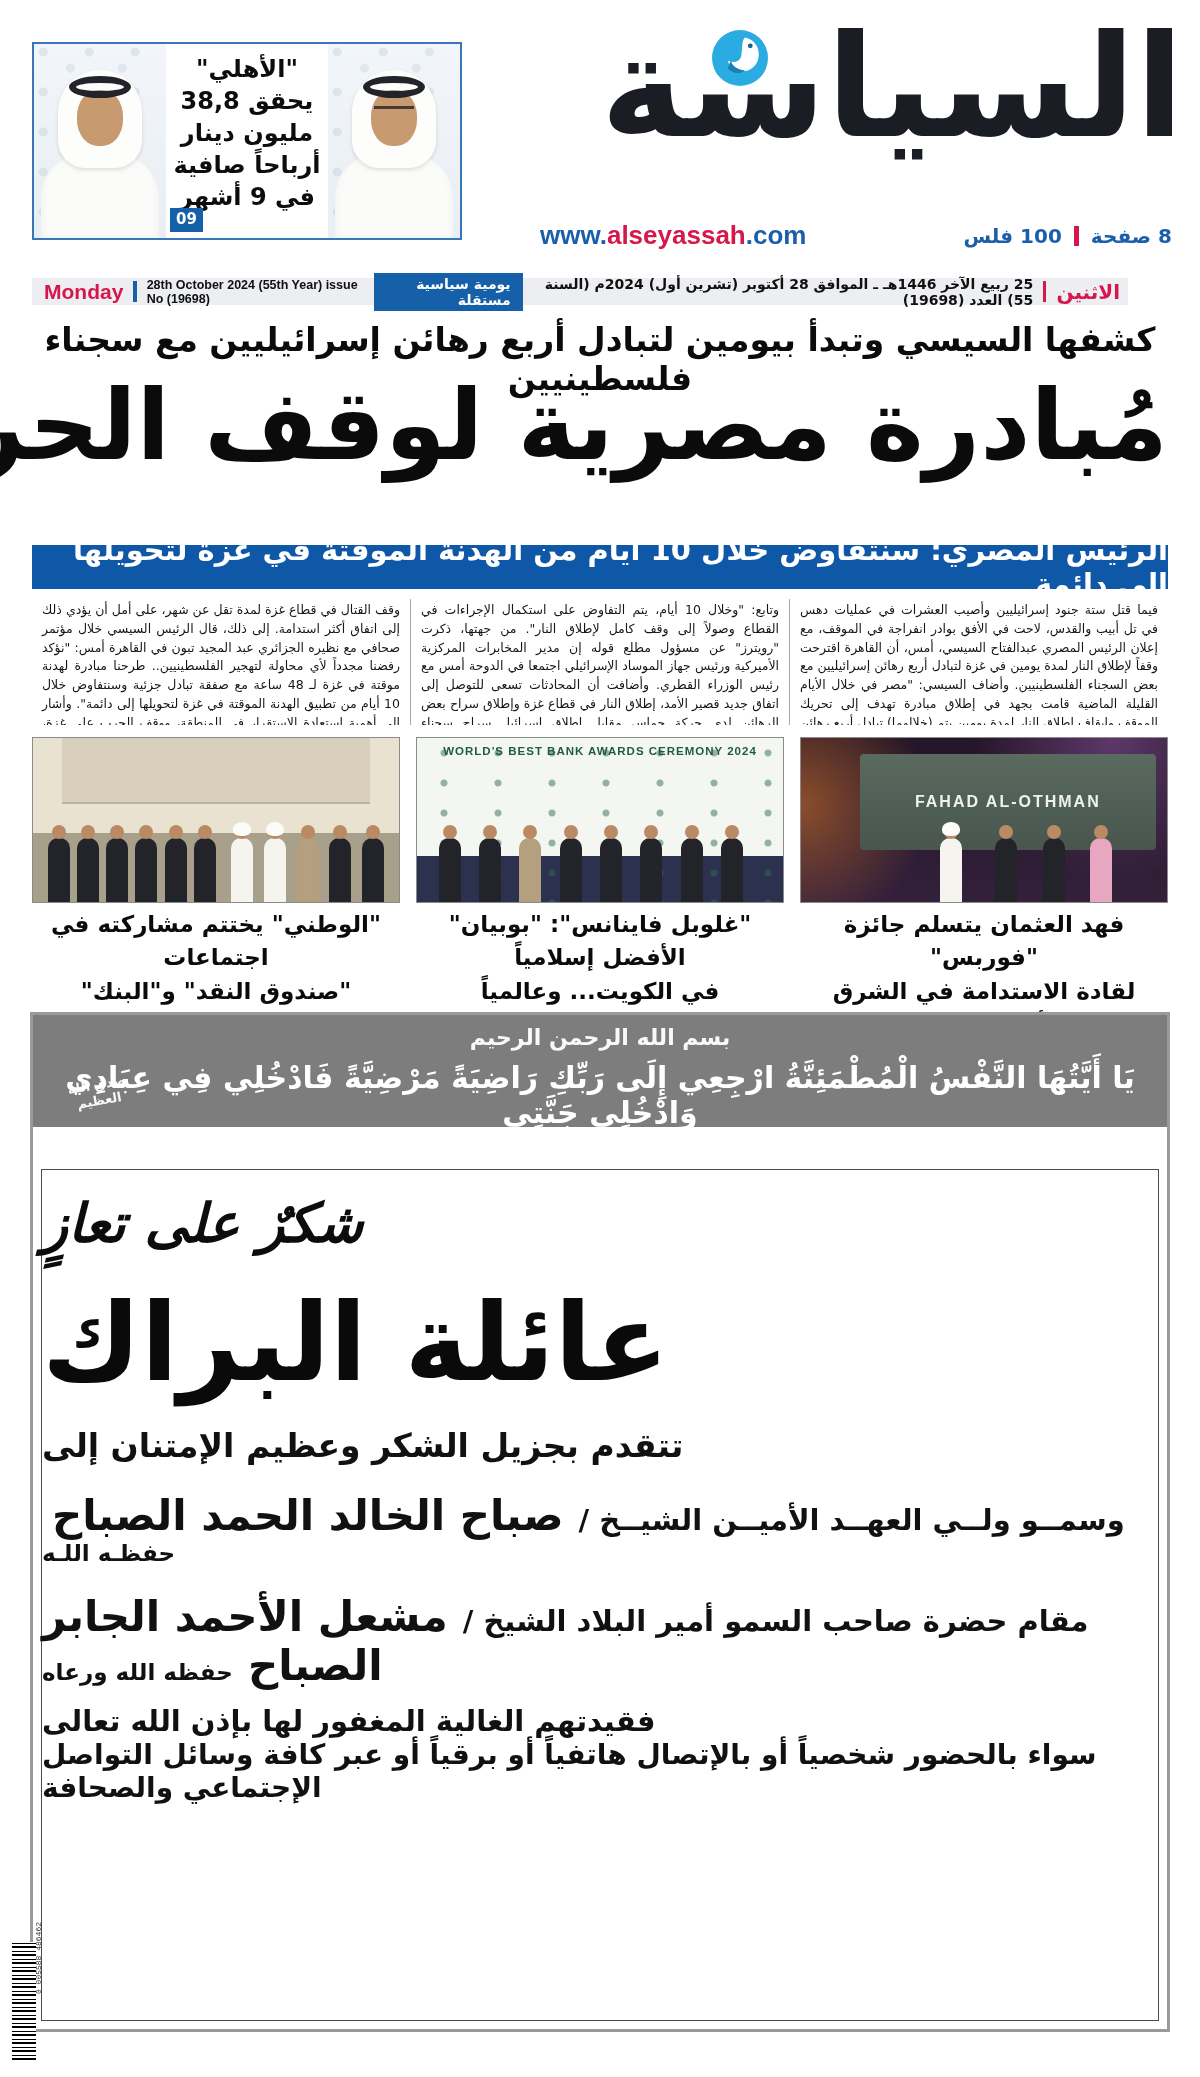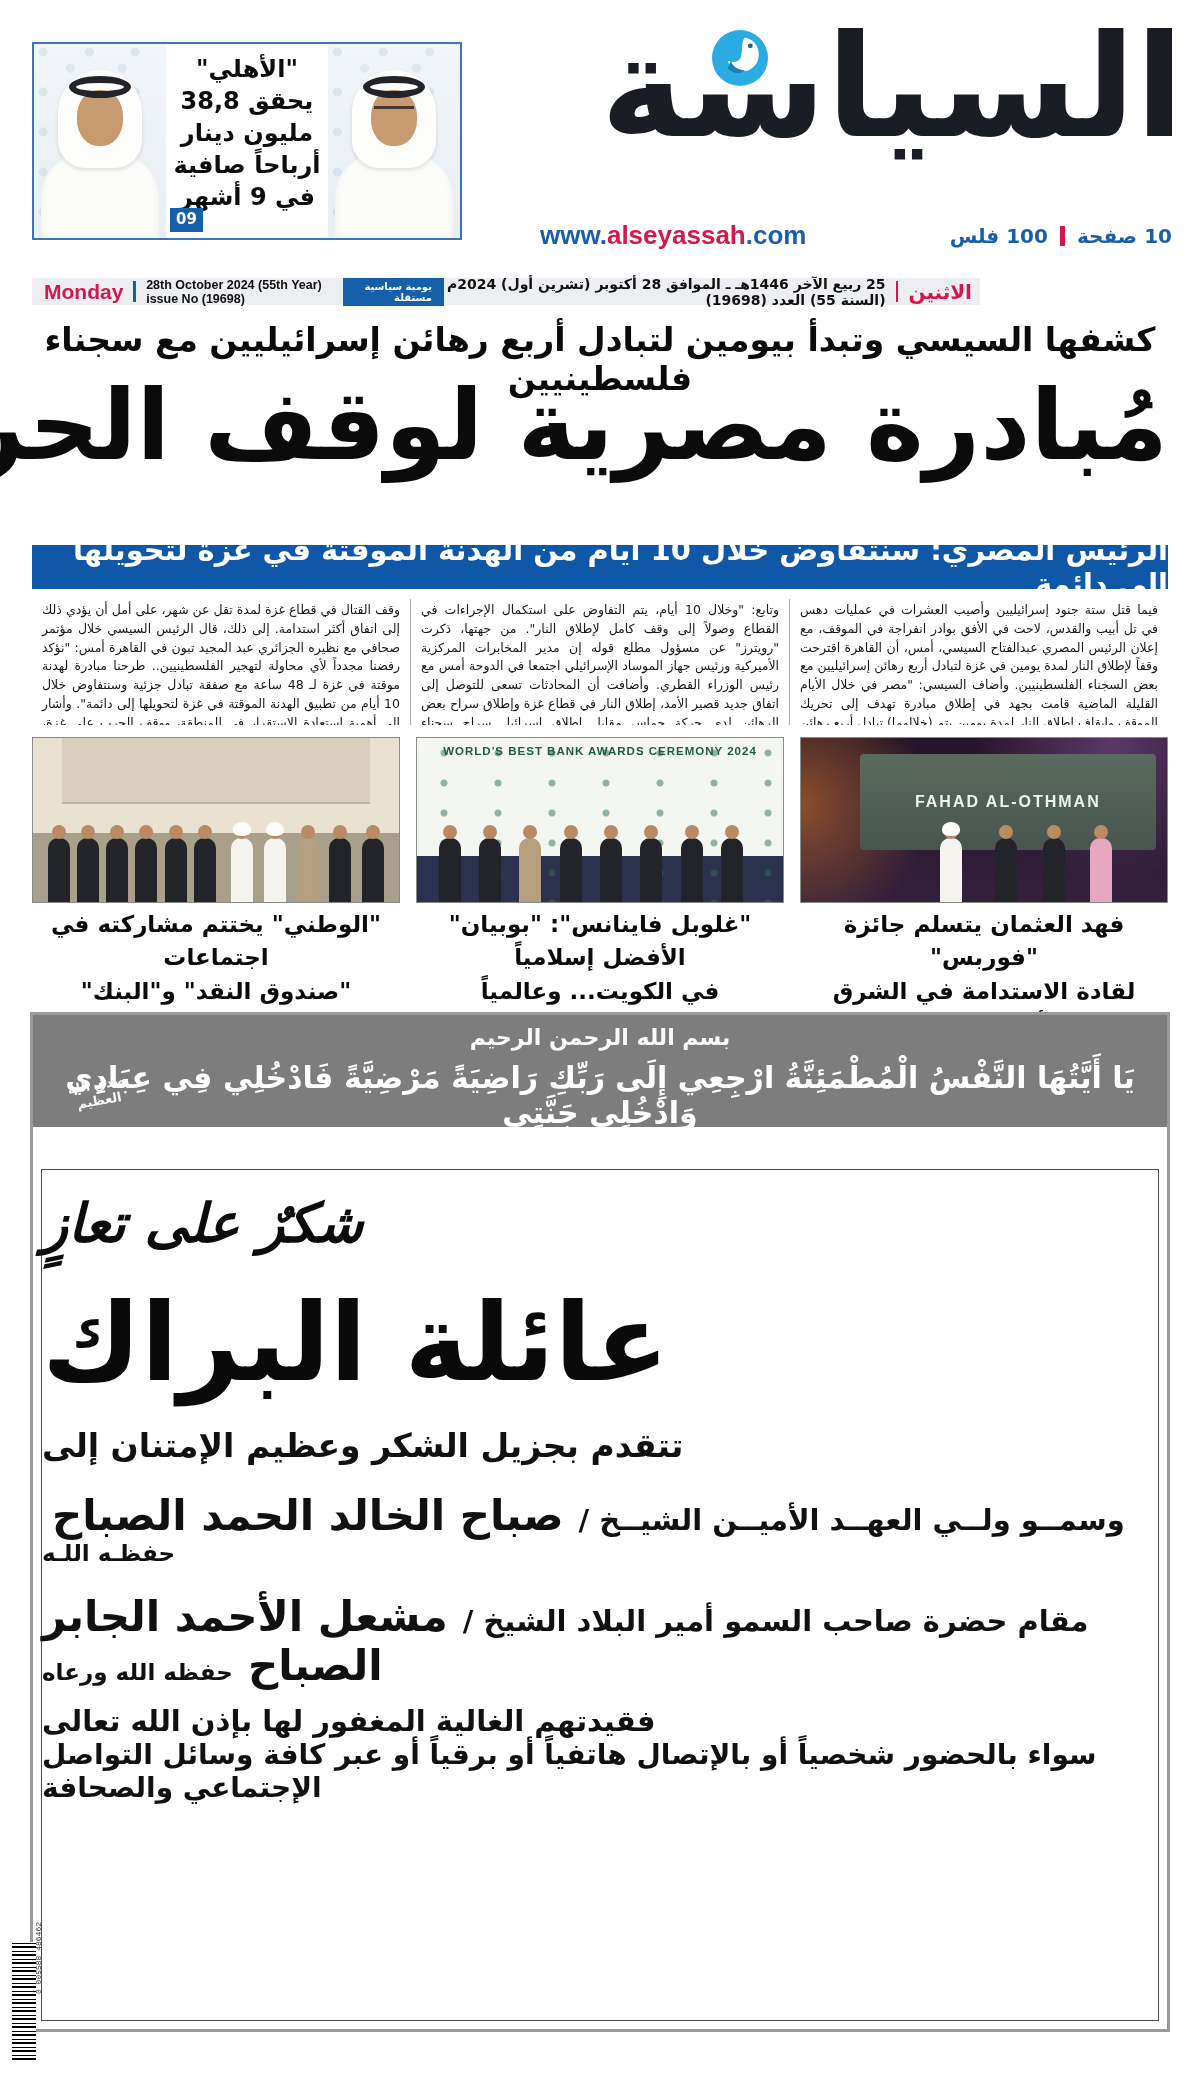--- a/index.html
+++ b/index.html
@@ -73,31 +73,31 @@
   }
   .url-line .b { color:#1b5fab; } .url-line .r { color:#d6174b; }
   .pages-price {
     position:absolute; right:28px; top:224px; direction:rtl;
     color:#1b5fab; font-weight:bold; font-size:20px; display:flex; align-items:center;
   }
   .pages-price .sep { width:5px; height:20px; background:#d6174b; margin:0 12px; }
 
   
   .date-bar {
-    position:absolute; left:32px; top:278px; width:948px; height:27px;
+    position:absolute; left:32px; top:278px; width:1096px; height:27px;
     background:#eceef2; display:flex; align-items:center; direction:ltr;
   }
   .date-bar .day-en { color:#d6174b; font-weight:bold; font-size:21px; margin-left:12px;
     font-family:"Liberation Sans","DejaVu Sans",sans-serif; }
   .date-bar .vbar-blue { width:4px; height:21px; background:#1560a8; margin:0 10px; }
   .date-bar .date-en { font-size:12.5px; font-weight:bold; color:#101010;
     font-family:"Liberation Sans","DejaVu Sans",sans-serif; }
   .date-bar .sp { flex:1; }
   .date-bar .tagline {
-    background:#1560a8; color:#fff; font-weight:bold; font-size:10px;
+    background:#1560a8; color:#fff; font-weight:bold; font-size:14px;
     padding:3px 12px; direction:rtl;
   }
   .date-bar .date-ar { font-size:14px; font-weight:bold; color:#101010; direction:rtl; }
   .date-bar .vbar-red { width:4px; height:21px; background:#d6174b; margin:0 10px; }
   .date-bar .day-ar { color:#d6174b; font-weight:bold; font-size:20px; margin-right:8px; direction:rtl; }
 
   
   .kicker {
     position:absolute; left:32px; top:320px; width:1136px; text-align:center;
     direction:rtl; font-size:33px; font-weight:bold; color:#0b0b0b;
@@ -245,21 +245,21 @@
     <div class="logo-text">السياسة</div>
     <svg class="falcon" viewBox="0 0 60 60">
       <circle cx="30" cy="30" r="30" fill="#2aace2"></circle>
       <path d="M35 8 c11 2 16 11 15 20 c-1 10 -8 15 -15 16 c-9 1 -16 -4 -18 -11 c7 3 12 1 14 -4 c2 -6 0 -16 4 -21 z" fill="#ffffff"></path>
       <path d="M20 33 c2 6 8 10 15 10 c-5 5 -14 4 -18 -2 z" fill="#1a7fb5"></path>
       <circle cx="41" cy="17" r="2.6" fill="#17638d"></circle>
     </svg>
   </div>
   <div class="url-line"><span class="b">www.</span><span class="r">alseyassah</span><span class="b">.com</span></div>
   <div class="pages-price">
-    <span>10 صفحة</span>
+    <span>8 صفحة</span>
     <span class="sep"></span>
     <span>100 فلس</span>
   </div>
 
   <div class="date-bar">
     <span class="day-en">Monday</span>
     <span class="vbar-blue"></span>
     <span class="date-en">28th October 2024 (55th Year) issue No (19698)</span>
     <span class="sp"></span>
     <span class="tagline">يومية سياسية مستقلة</span>

